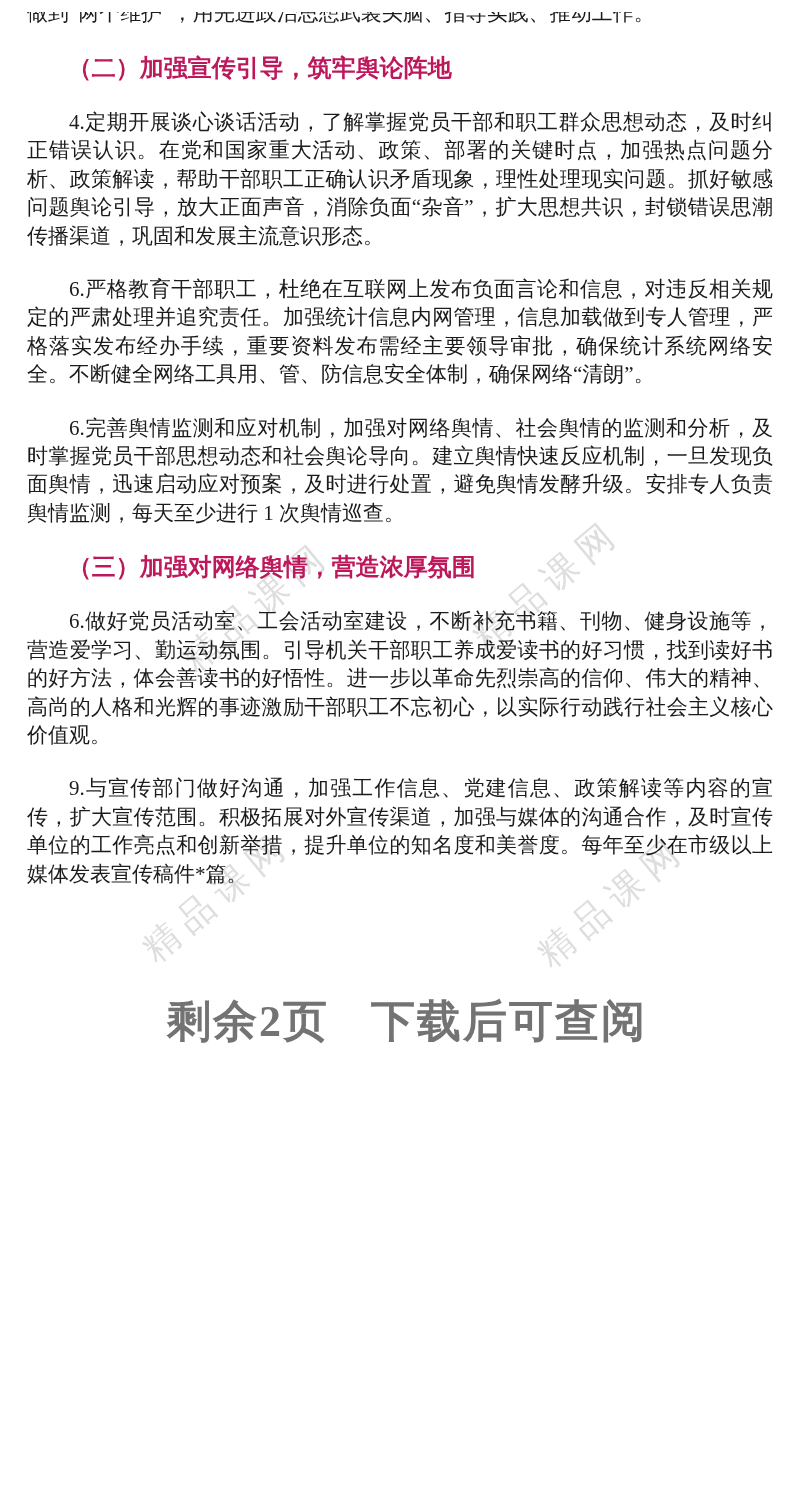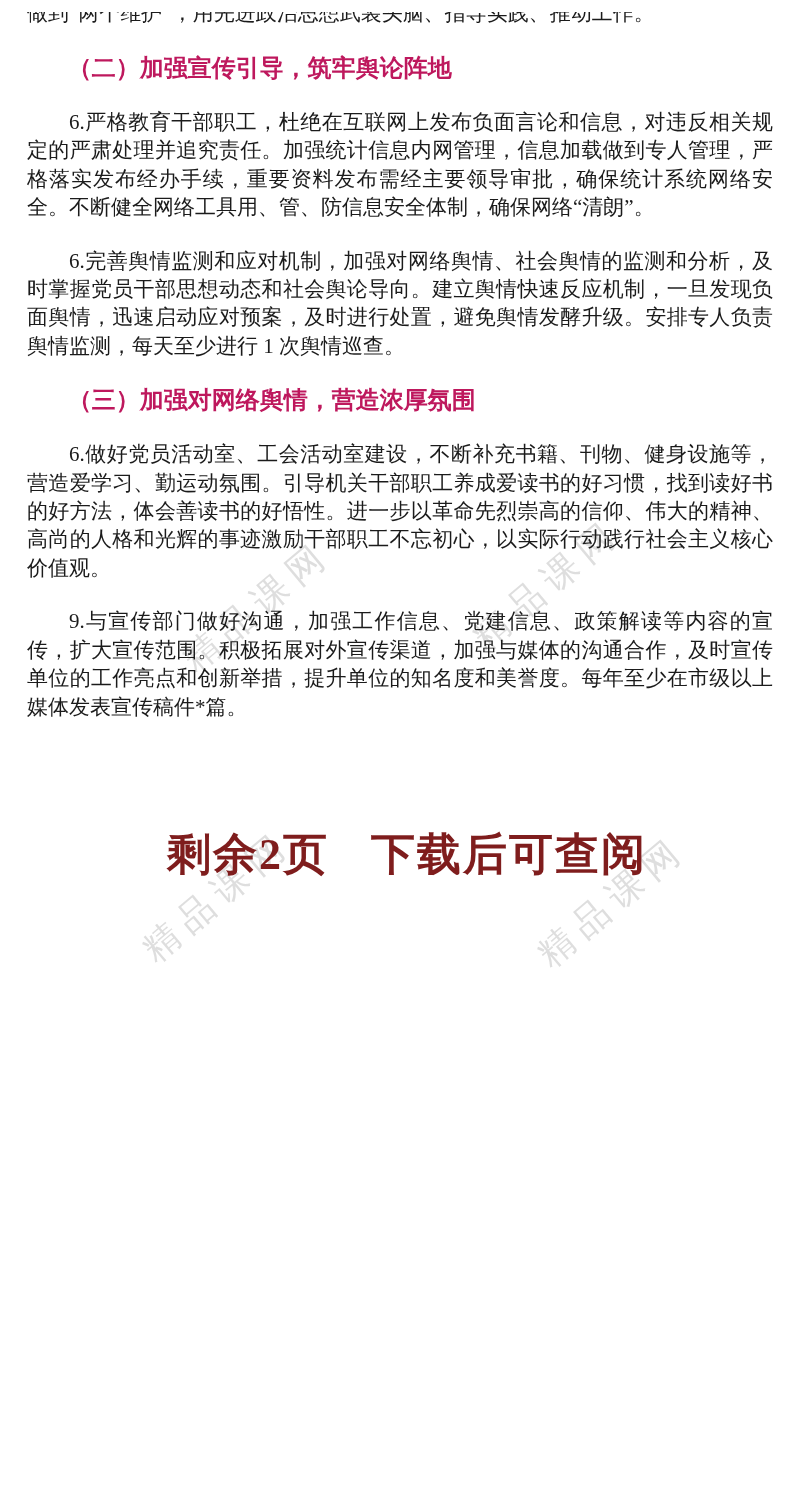--- a/index.html
+++ b/index.html
@@ -75,21 +75,21 @@
     color: #be185d;
     text-indent: 1.7em;
     margin: 25px 0 0 0;
     text-align: left;
   }
   .footer-notice {
     position: relative;
     z-index: 2;
     margin-top: 96px;
     text-align: center;
-    color: #7f1d1d;
+    color: #737373;
     font-weight: 700;
     font-size: 44px;
     line-height: 52px;
     letter-spacing: 2px;
     font-family: "Liberation Serif", "DejaVu Serif", serif;
     padding-left: 14px;
   }
   .footer-notice .hint {
     margin-left: 42px;
   }
@@ -109,20 +109,21 @@
   <div class="content">
 
     <div class="cut-clip">
       <p class="body-text">做到“两个维护”，用先进政治思想武装头脑、指导实践、推动工作。</p>
     </div>
 
 
 
     <h3 class="section-heading">（二）加强宣传引导，筑牢舆论阵地</h3>
 
+    <p class="body-text">4.定期开展谈心谈话活动，了解掌握党员干部和职工群众思想动态，及时纠正错误认识。在党和国家重大活动、政策、部署的关键时点，加强热点问题分析、政策解读，帮助干部职工正确认识矛盾现象，理性处理现实问题。抓好敏感问题舆论引导，放大正面声音，消除负面“杂音”，扩大思想共识，封锁错误思潮传播渠道，巩固和发展主流意识形态。</p>
 
     <p class="body-text">6.严格教育干部职工，杜绝在互联网上发布负面言论和信息，对违反相关规定的严肃处理并追究责任。加强统计信息内网管理，信息加载做到专人管理，严格落实发布经办手续，重要资料发布需经主要领导审批，确保统计系统网络安全。不断健全网络工具用、管、防信息安全体制，确保网络“清朗”。</p>
 
     <p class="body-text">6.完善舆情监测和应对机制，加强对网络舆情、社会舆情的监测和分析，及时掌握党员干部思想动态和社会舆论导向。建立舆情快速反应机制，一旦发现负面舆情，迅速启动应对预案，及时进行处置，避免舆情发酵升级。安排专人负责舆情监测，每天至少进行 1 次舆情巡查。</p>
 
     <h3 class="section-heading">（三）加强对网络舆情，营造浓厚氛围</h3>
 
 
     <p class="body-text">6.做好党员活动室、工会活动室建设，不断补充书籍、刊物、健身设施等，营造爱学习、勤运动氛围。引导机关干部职工养成爱读书的好习惯，找到读好书的好方法，体会善读书的好悟性。进一步以革命先烈崇高的信仰、伟大的精神、高尚的人格和光辉的事迹激励干部职工不忘初心，以实际行动践行社会主义核心价值观。</p>
 

